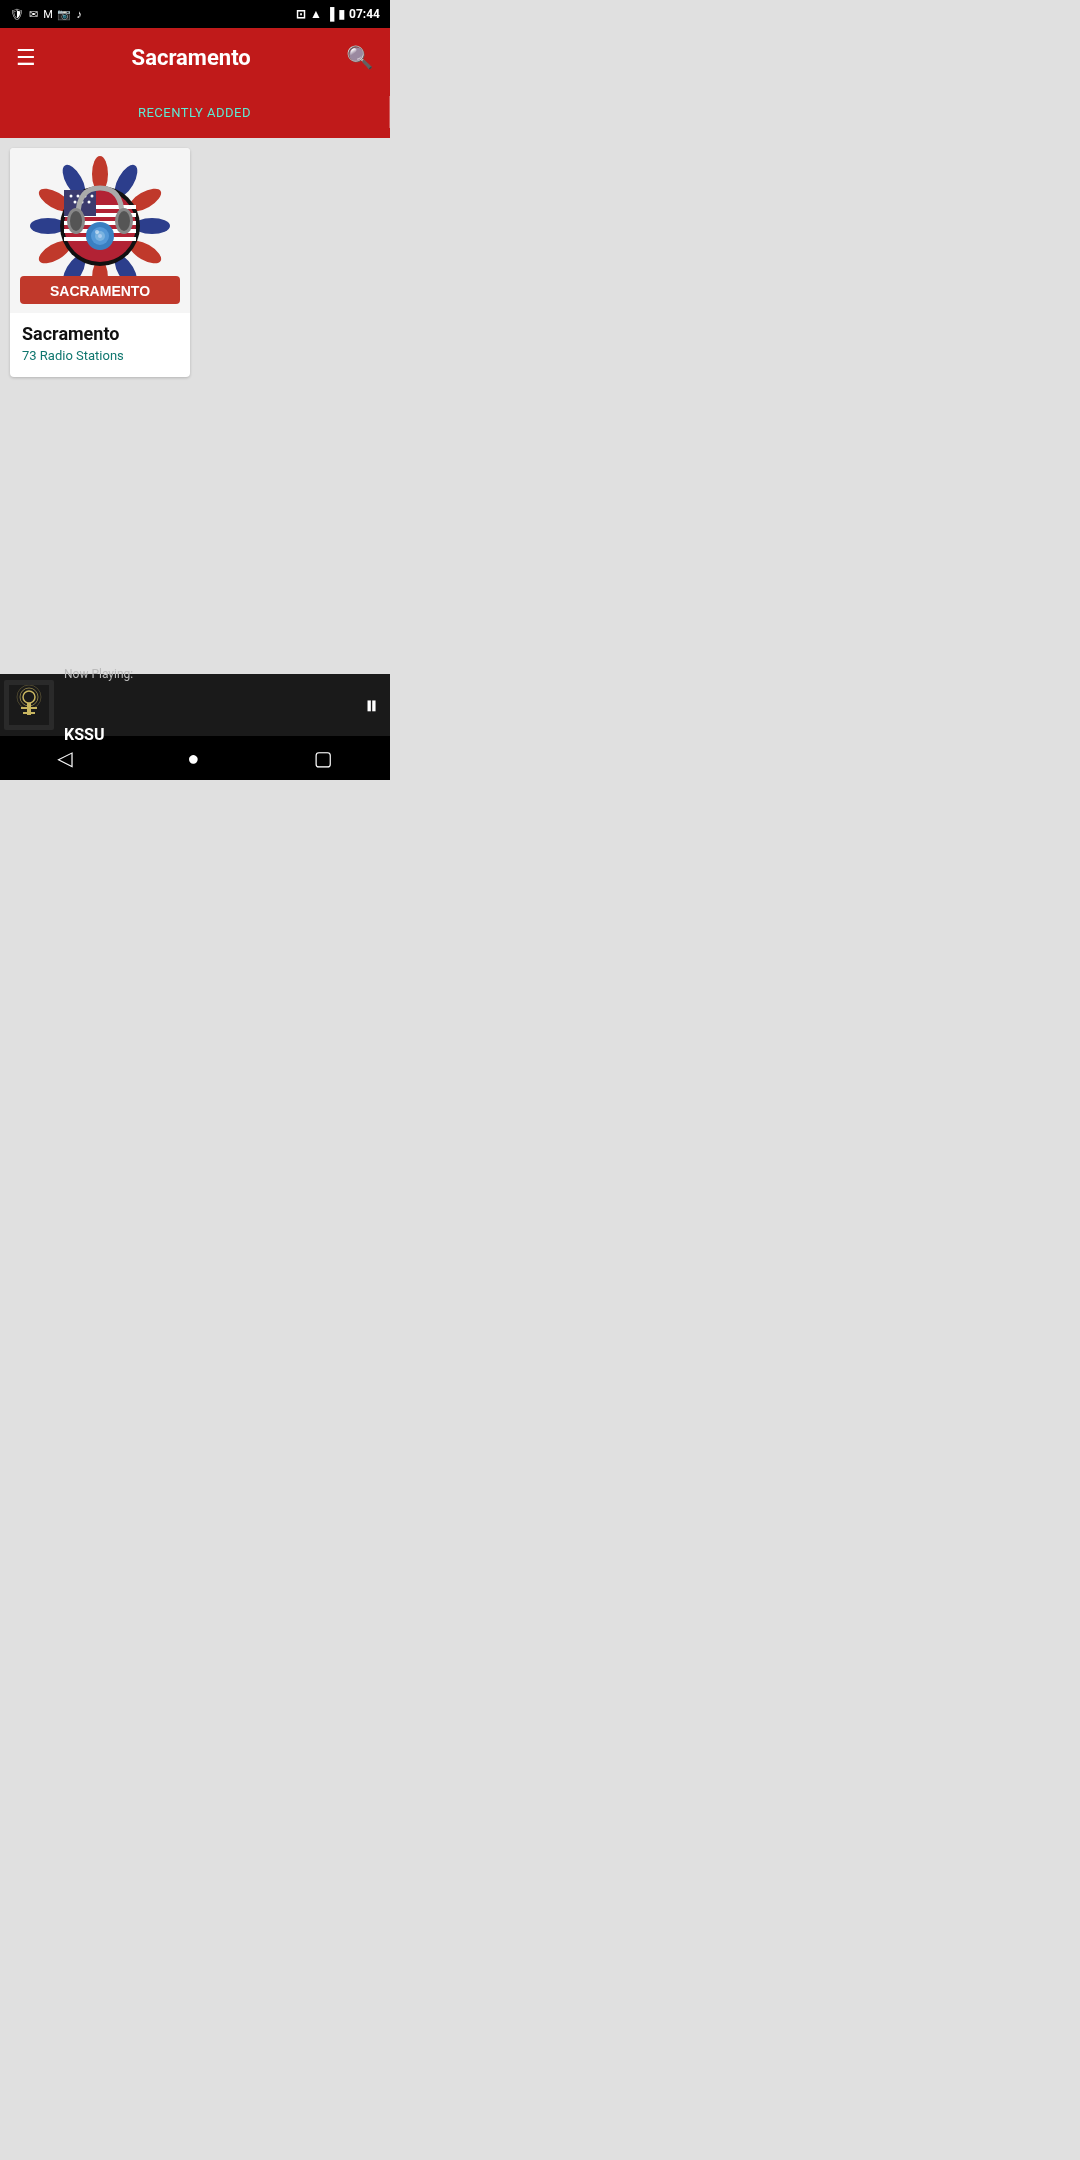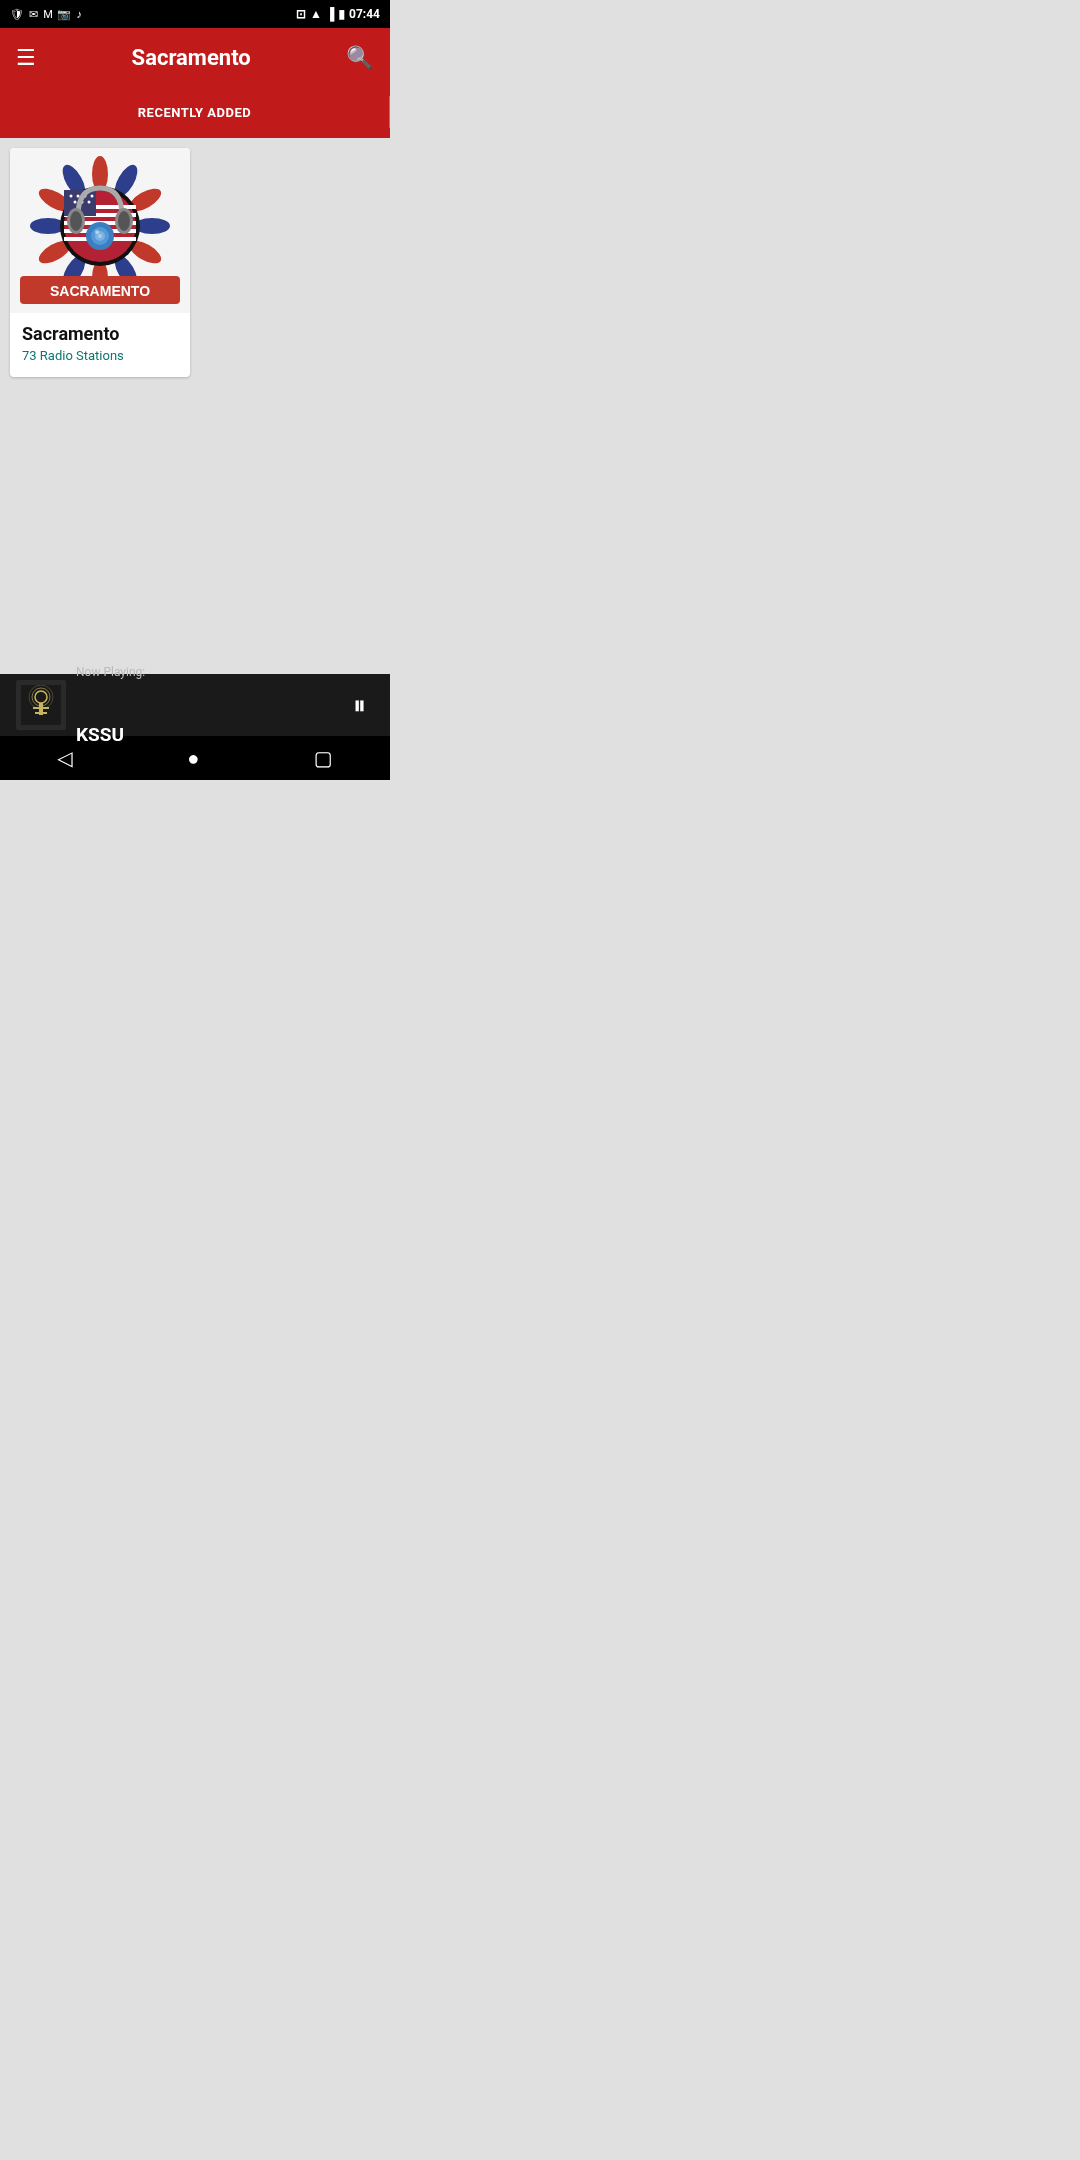--- a/index.html
+++ b/index.html
@@ -67,23 +67,23 @@
     .tabs {
       background: #c01a1a;
       display: flex;
       height: 52px;
     }
     .tab {
       flex: 1;
       display: flex;
       align-items: center;
       justify-content: center;
-      color: #ffffff;
+      color: #5eead4;
       font-size: 13px;
-      font-weight: bold;
+      font-weight: normal;
       cursor: pointer;
       position: relative;
       letter-spacing: 0.5px;
     }
     .tab.active::after {
       content: '';
       position: absolute;
       bottom: 0;
       left: 0;
       right: 0;
@@ -140,21 +140,21 @@
       width: 100%;
       height: 100%;
     }
 
     
     .now-playing {
       background: #1a1a1a;
       height: 62px;
       display: flex;
       align-items: center;
-      padding: 0 16px;
+      padding: 0 4px;
       gap: 10px;
     }
     .now-playing-thumb {
       width: 50px;
       height: 50px;
       background: #2a2a2a;
       border-radius: 2px;
       display: flex;
       align-items: center;
       justify-content: center;
@@ -164,21 +164,21 @@
     .now-playing-info {
       flex: 1;
     }
     .now-playing-label {
       color: #bbb;
       font-size: 12px;
       margin-bottom: 2px;
     }
     .now-playing-station {
       color: #fff;
-      font-size: 19px;
+      font-size: 16px;
       font-weight: bold;
       margin-top: 44px;
     }
     .now-playing-pause {
       color: #fff;
       font-size: 26px;
       cursor: pointer;
       padding: 0 8px;
     }
 

